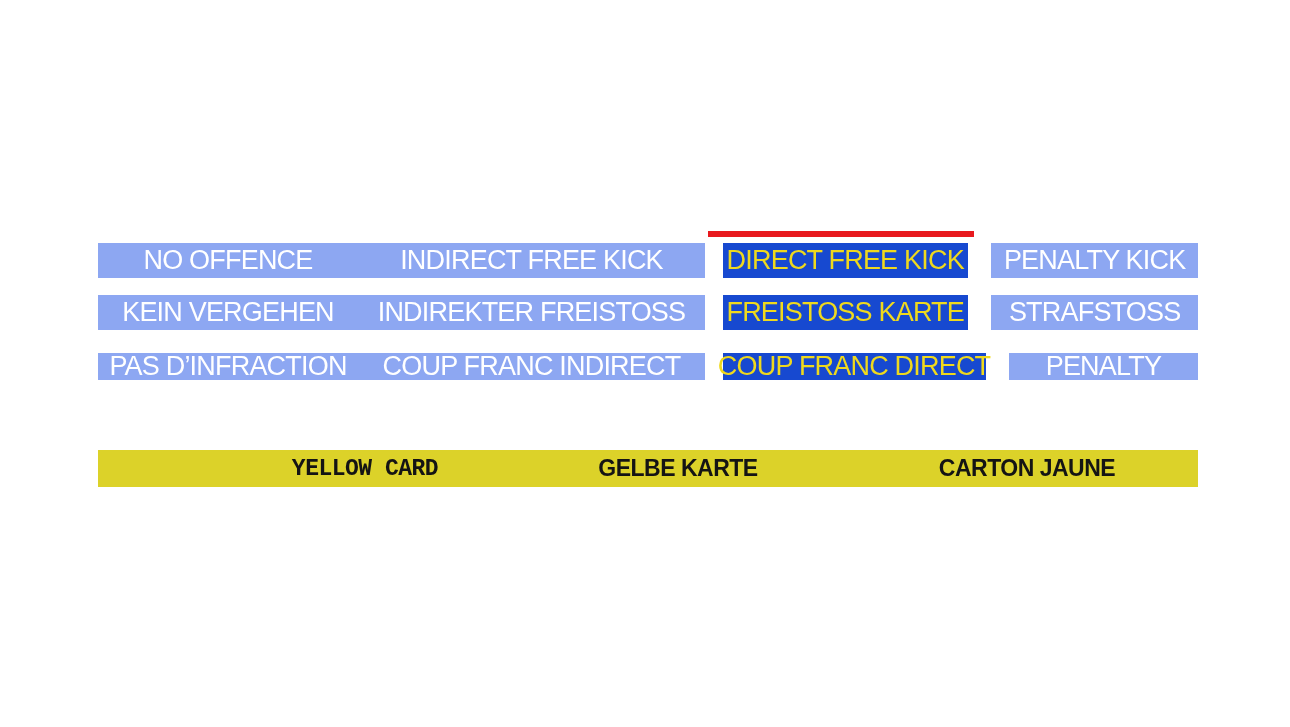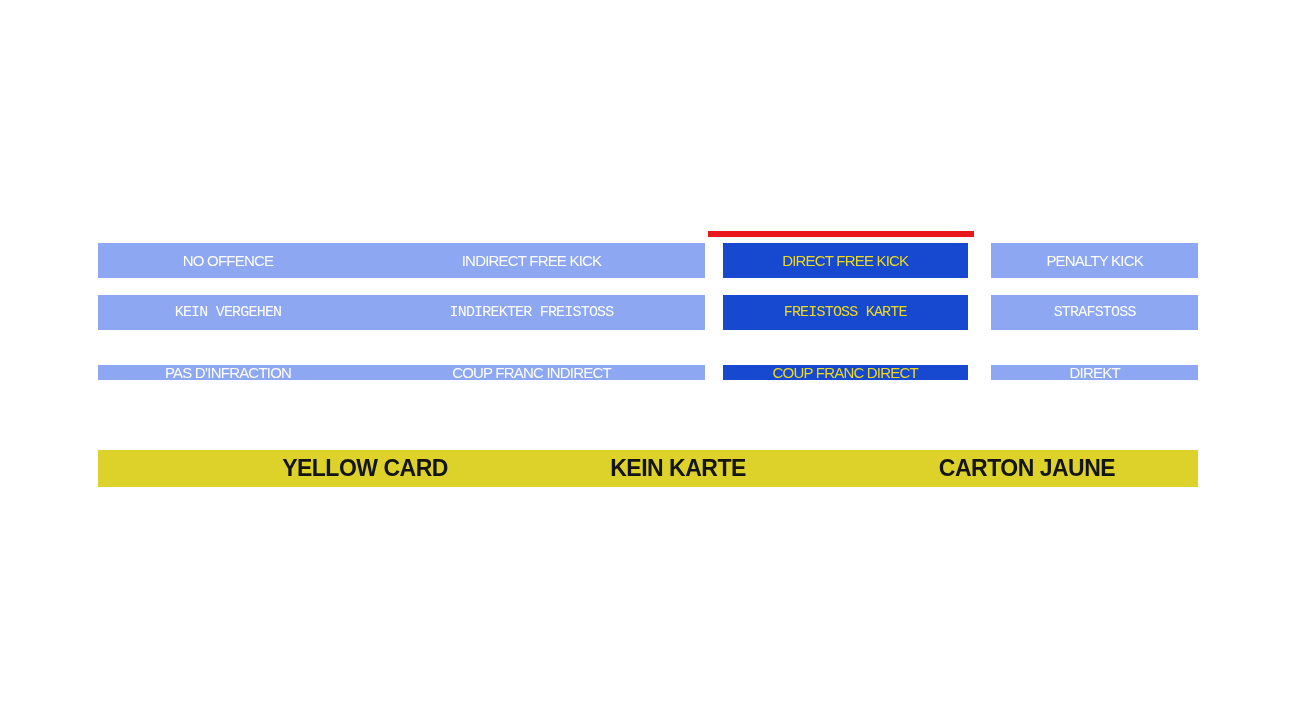--- a/index.html
+++ b/index.html
@@ -29,37 +29,37 @@
   
   .answer-row {
     position: absolute;
     left: 98px;
     width: 1100px;
     height: 35px;
     display: flex;
     align-items: stretch;
   }
   .row-en { top: 243px; }
-  .row-de { top: 295px; font-family: Liberation Mono, monospace; }
+  .row-de { top: 295px; }
   .row-fr { top: 345px; align-items: flex-end; }
 
   .seg-left {
     width: 607px;
     display: flex;
     background: var(--light-blue, #8da7f2);
   }
   .gap-a { width: 3px; background: transparent; }
   .gap-b { width: 5px; background: transparent; }
 
   .cell {
     display: flex;
     align-items: center;
     justify-content: center;
     color: var(--text-white, #ffffff);
-    font-size: 15px;
+    font-size: 27px;
     letter-spacing: -0.8px;
     line-height: 1;
     white-space: nowrap;
     cursor: pointer;
     user-select: none;
   }
   .cell-1 { width: 260px; }
   .cell-2 { width: 347px; }
   .cell-3 {
     width: 263px;
@@ -89,21 +89,21 @@
     height: 37px;
     display: flex;
     align-items: center;
     transform: translateX(-50%);
     color: var(--text-black, #141414);
     font-size: 23px;
     font-weight: bold;
     letter-spacing: -0.5px;
     white-space: nowrap;
   }
-  .card-label-1 { left: 267px; }
+  .card-label-1 { left: 267px; font-family: Liberation Mono, monospace; }
   .card-label-2 { left: 580px; }
   .card-label-3 { left: 929px; }
 </style>
 </head>
 <body>
 
 <div class="stage">
 
   <div class="selected-indicator"></div>
 
@@ -130,22 +130,22 @@
   </div>
 
   <div class="answer-row row-fr">
     <div class="seg-left">
       <div class="cell cell-1">PAS D’INFRACTION</div>
       <div class="cell cell-2">COUP FRANC INDIRECT</div>
     </div>
     <div class="gap-a"></div>
     <div class="cell cell-3">COUP FRANC DIRECT</div>
     <div class="gap-b"></div>
-    <div class="cell cell-4">DIREKT</div>
+    <div class="cell cell-4">PENALTY</div>
   </div>
 
   <div class="card-bar">
     <span class="card-label card-label-1">YELLOW CARD</span>
-    <span class="card-label card-label-2">KEIN KARTE</span>
+    <span class="card-label card-label-2">GELBE KARTE</span>
     <span class="card-label card-label-3">CARTON JAUNE</span>
   </div>
 
 </div>
 
 </body></html>

